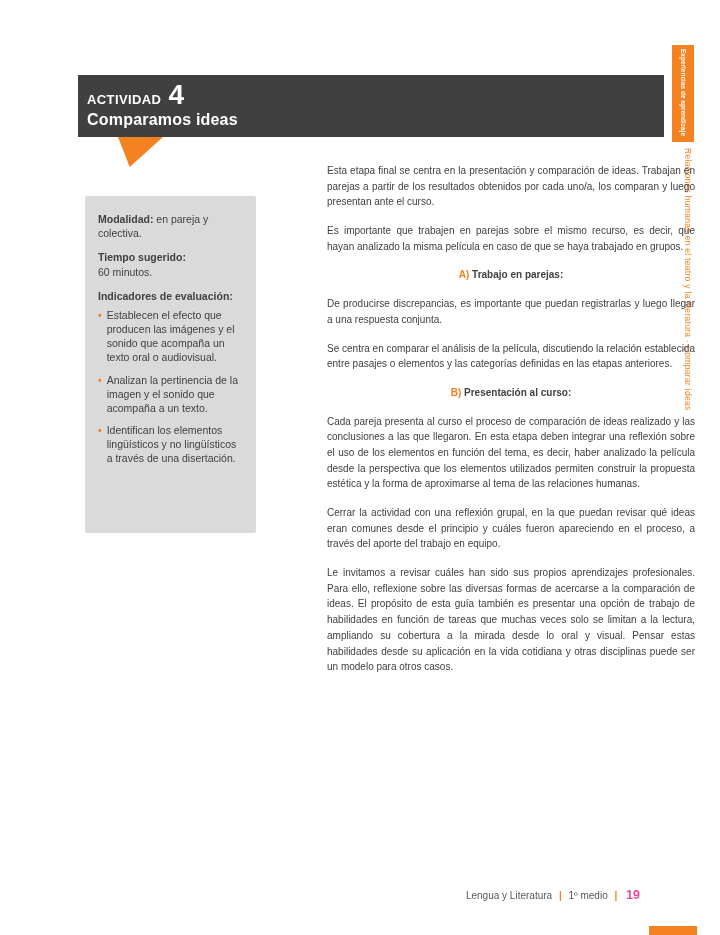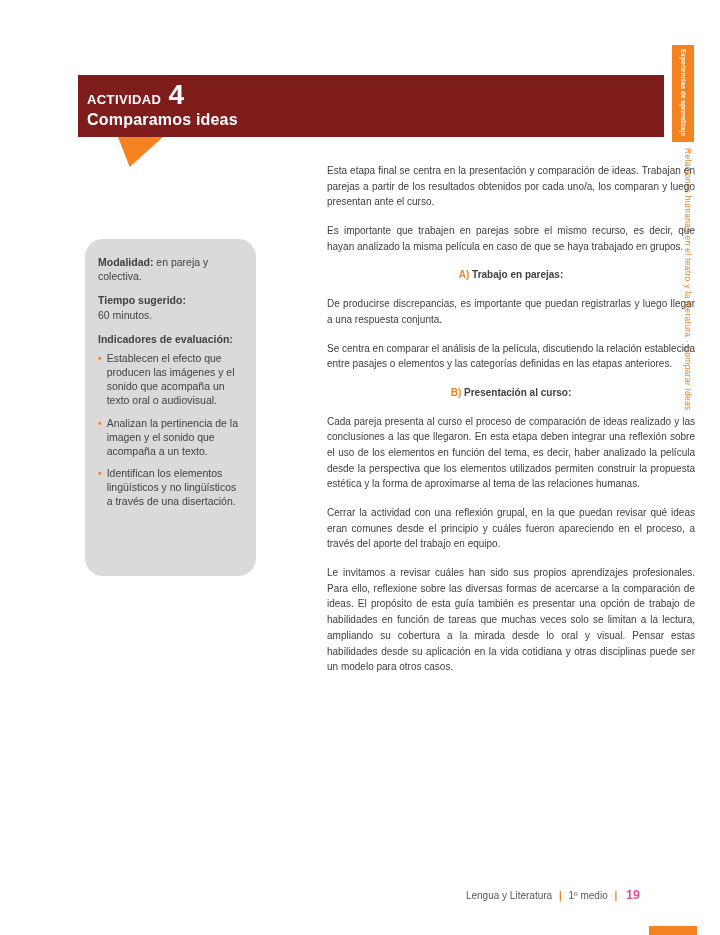--- a/index.html
+++ b/index.html
@@ -7,21 +7,21 @@
   body { font-family:"Liberation Sans", sans-serif; }
 
   .page {
     position:relative; width:720px; height:935px;
     background:#ffffff; margin:0 auto; overflow:hidden;
   }
 
   
   .header-bar {
     position:absolute; left:78px; top:75px; width:586px; height:62px;
-    background:#7f1d1d; color:#ffffff; padding:8px 10px 0 9px;
+    background:#404040; color:#ffffff; padding:8px 10px 0 9px;
   }
   .activity-line { display:flex; align-items:baseline; gap:7px; }
   .activity-label { font-size:13px; font-weight:bold; letter-spacing:.4px; }
   .activity-number { font-size:28px; font-weight:bold; line-height:.85; }
   .header-title { font-size:16px; font-weight:bold; margin-top:4px; letter-spacing:.2px; }
   .header-tail {
     position:absolute; left:118px; top:137px; width:45px; height:30px;
     background:#F58220; clip-path:polygon(0 0, 100% 0, 26% 100%);
   }
 
@@ -36,22 +36,22 @@
   }
   .side-title {
     position:absolute; left:677px; top:148px; height:330px; width:16px;
     writing-mode:vertical-rl; font-size:8.5px; letter-spacing:.3px;
     color:#F58220; white-space:nowrap;
   }
 
   
   .info-box {
     position:absolute; left:85px; top:196px; width:171px; height:337px;
-    background:#DADADA; border-radius:18px; padding:16px 12px 10px 13px;
-    color:#414042; font-size:10.5px; line-height:1.35;margin-top:43px;
+    background:#DADADA; border-radius:2px; padding:16px 12px 10px 13px;
+    color:#414042; font-size:10.5px; line-height:1.35;
   }
   .info-box .label { font-weight:bold; }
   .info-item { margin-bottom:10px; }
   .block { display:block; }
   .indicator-list { list-style:none; margin-top:5px; }
   .indicator-item { display:flex; gap:5px; margin-bottom:8px; }
   .bullet { color:#F58220; font-weight:bold; flex:0 0 auto; line-height:1.35; }
 
   
   .body-col {

